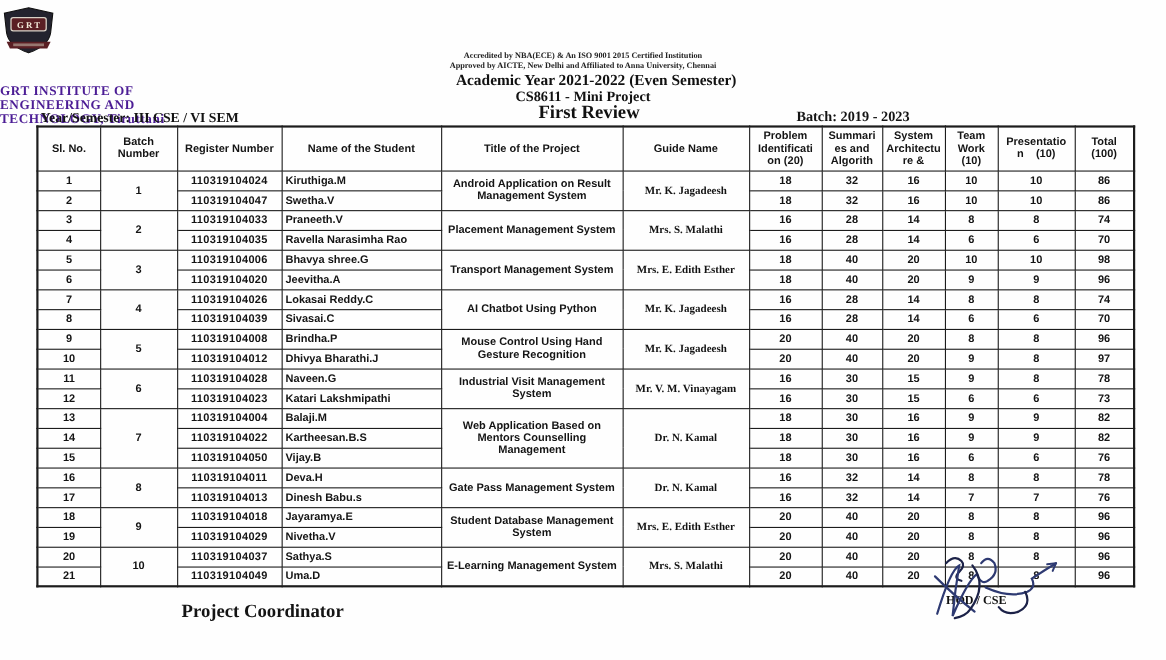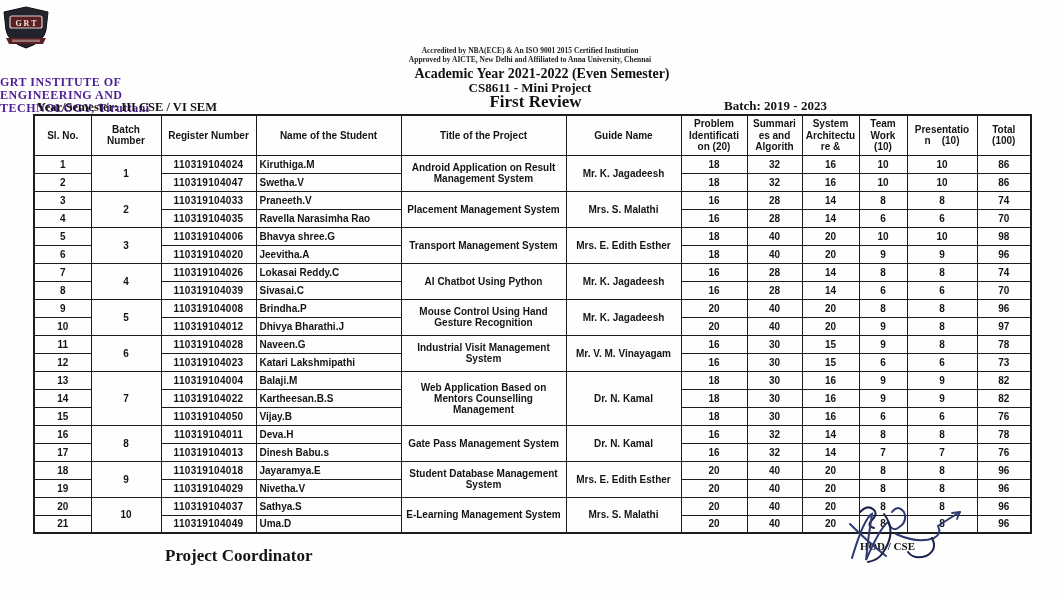--- a/index.html
+++ b/index.html
@@ -36,21 +36,21 @@
   table.review th, table.review td { border:1px solid #1c1c1c; overflow:hidden; }
   table.review { border:2px solid #1c1c1c; }
   thead th { font-size:10px; font-weight:bold; text-align:center; vertical-align:middle;
     height:40px; line-height:11.5px; white-space:pre-line; padding:1px 1px; }
   tbody td { height:18px; font-size:10px; vertical-align:middle; padding:0 3px; }
   td.cell-sl       { text-align:center; font-weight:bold; }
   td.cell-batch    { text-align:center; font-weight:bold; }
   td.cell-register { text-align:center; font-weight:bold; letter-spacing:0.3px; }
   td.cell-name     { text-align:left;   font-weight:bold; }
   td.cell-title    { text-align:center; font-weight:bold; line-height:11px; }
-  td.cell-guide    { text-align:center; font-weight:bold; line-height:11px; }
+  td.cell-guide    { text-align:center; font-weight:bold; line-height:11px;font-family:Liberation Serif, serif; }
   td.cell-score    { text-align:center; font-weight:bold; }
 
   
   .coordinator { position:absolute; top:546px; left:165px;
     font-family:"Liberation Serif", serif; font-weight:bold; font-size:17px; }
   .hod-block { position:absolute; top:498px; left:838px; width:150px; height:80px; }
   .hod-label { position:absolute; top:42px; left:22px;
     font-family:"Liberation Serif", serif; font-weight:bold; font-size:11px; color:#111; }
   .signature-svg { position:absolute; top:0; left:0; }
 </style>

